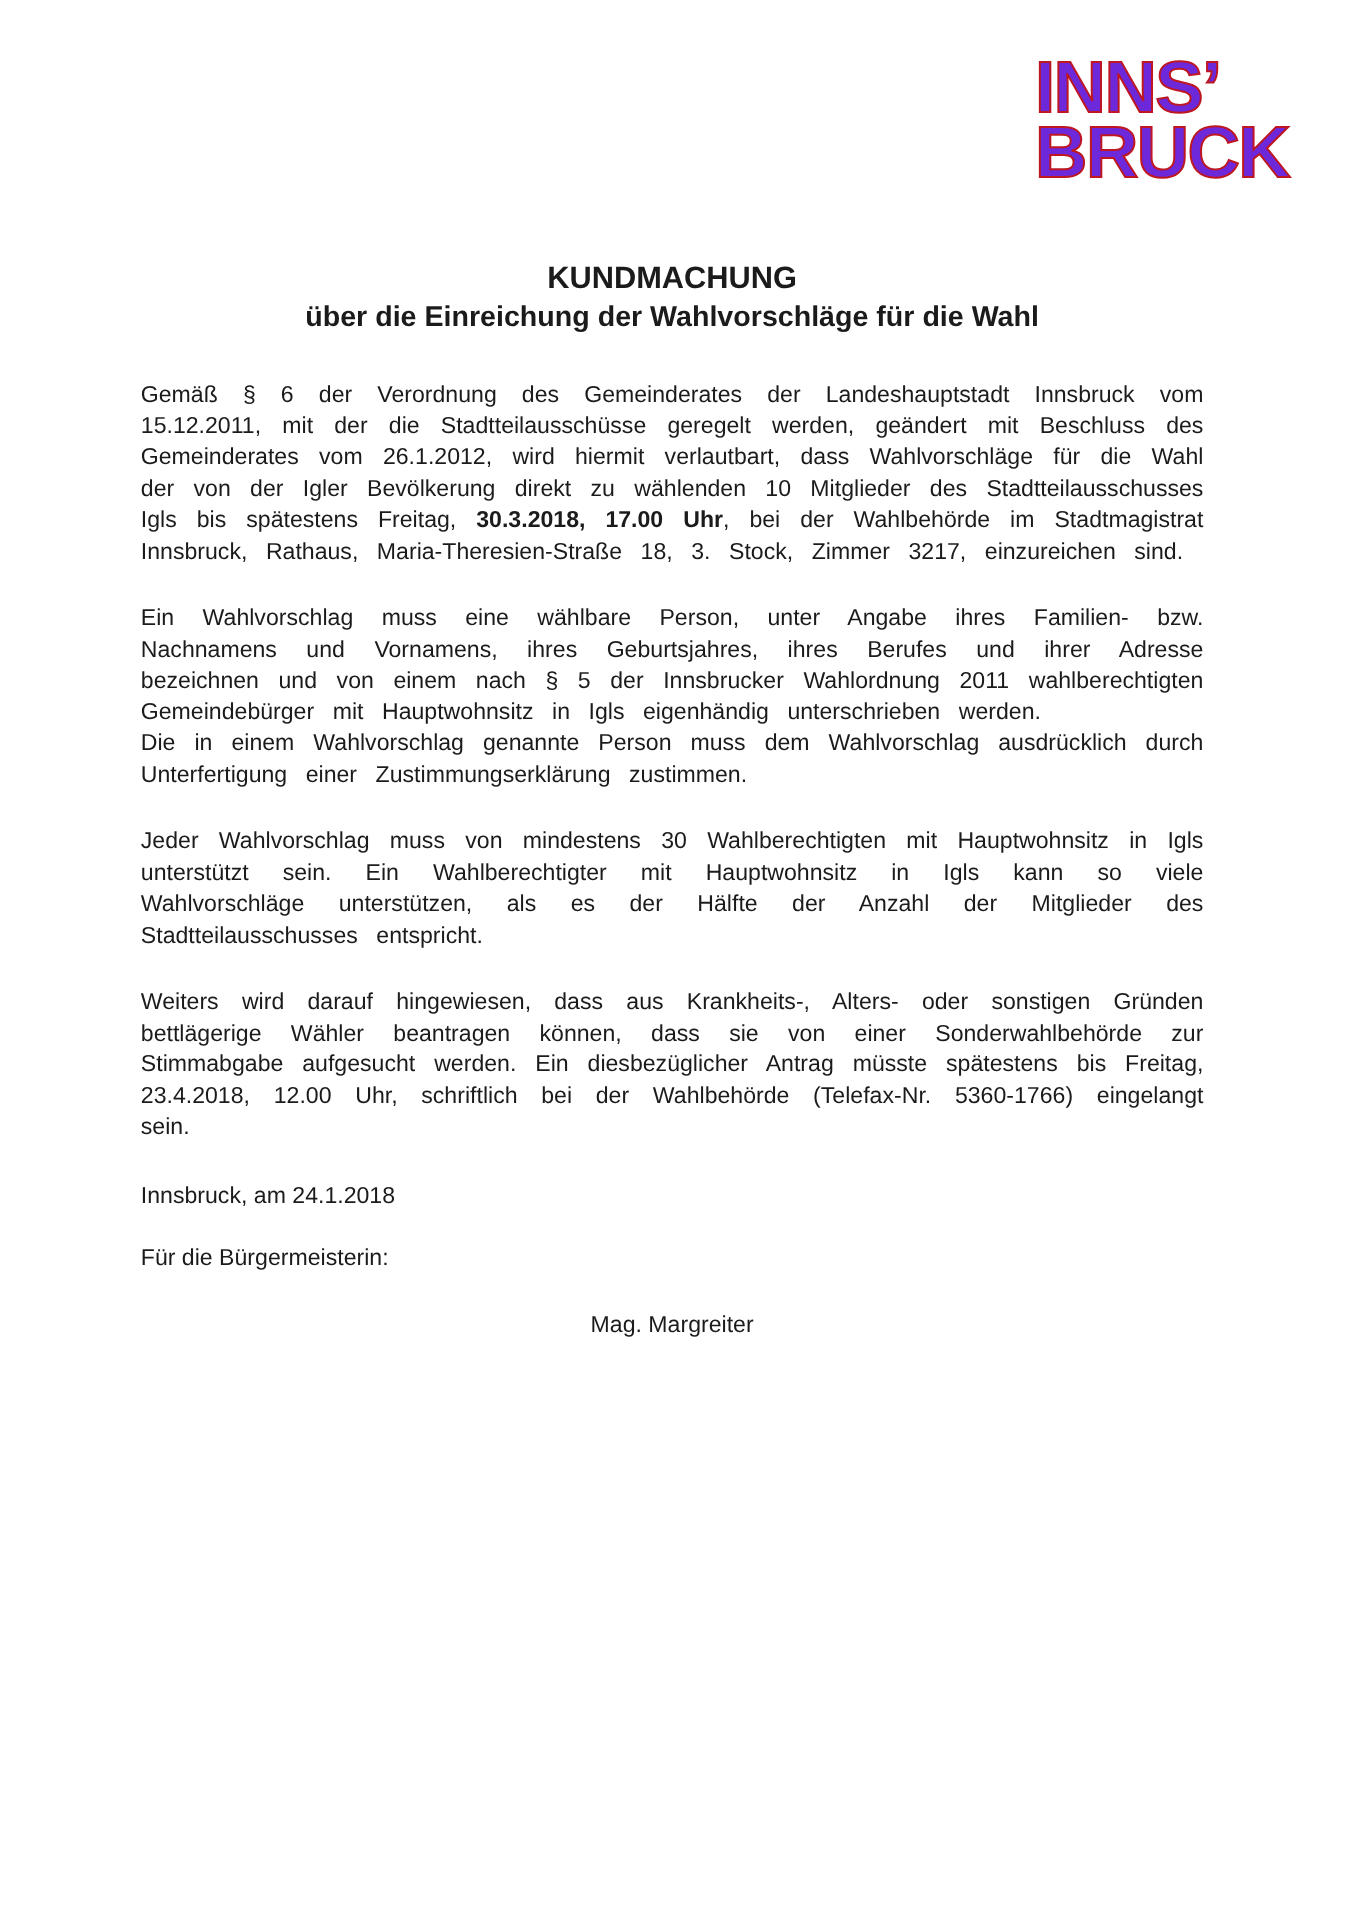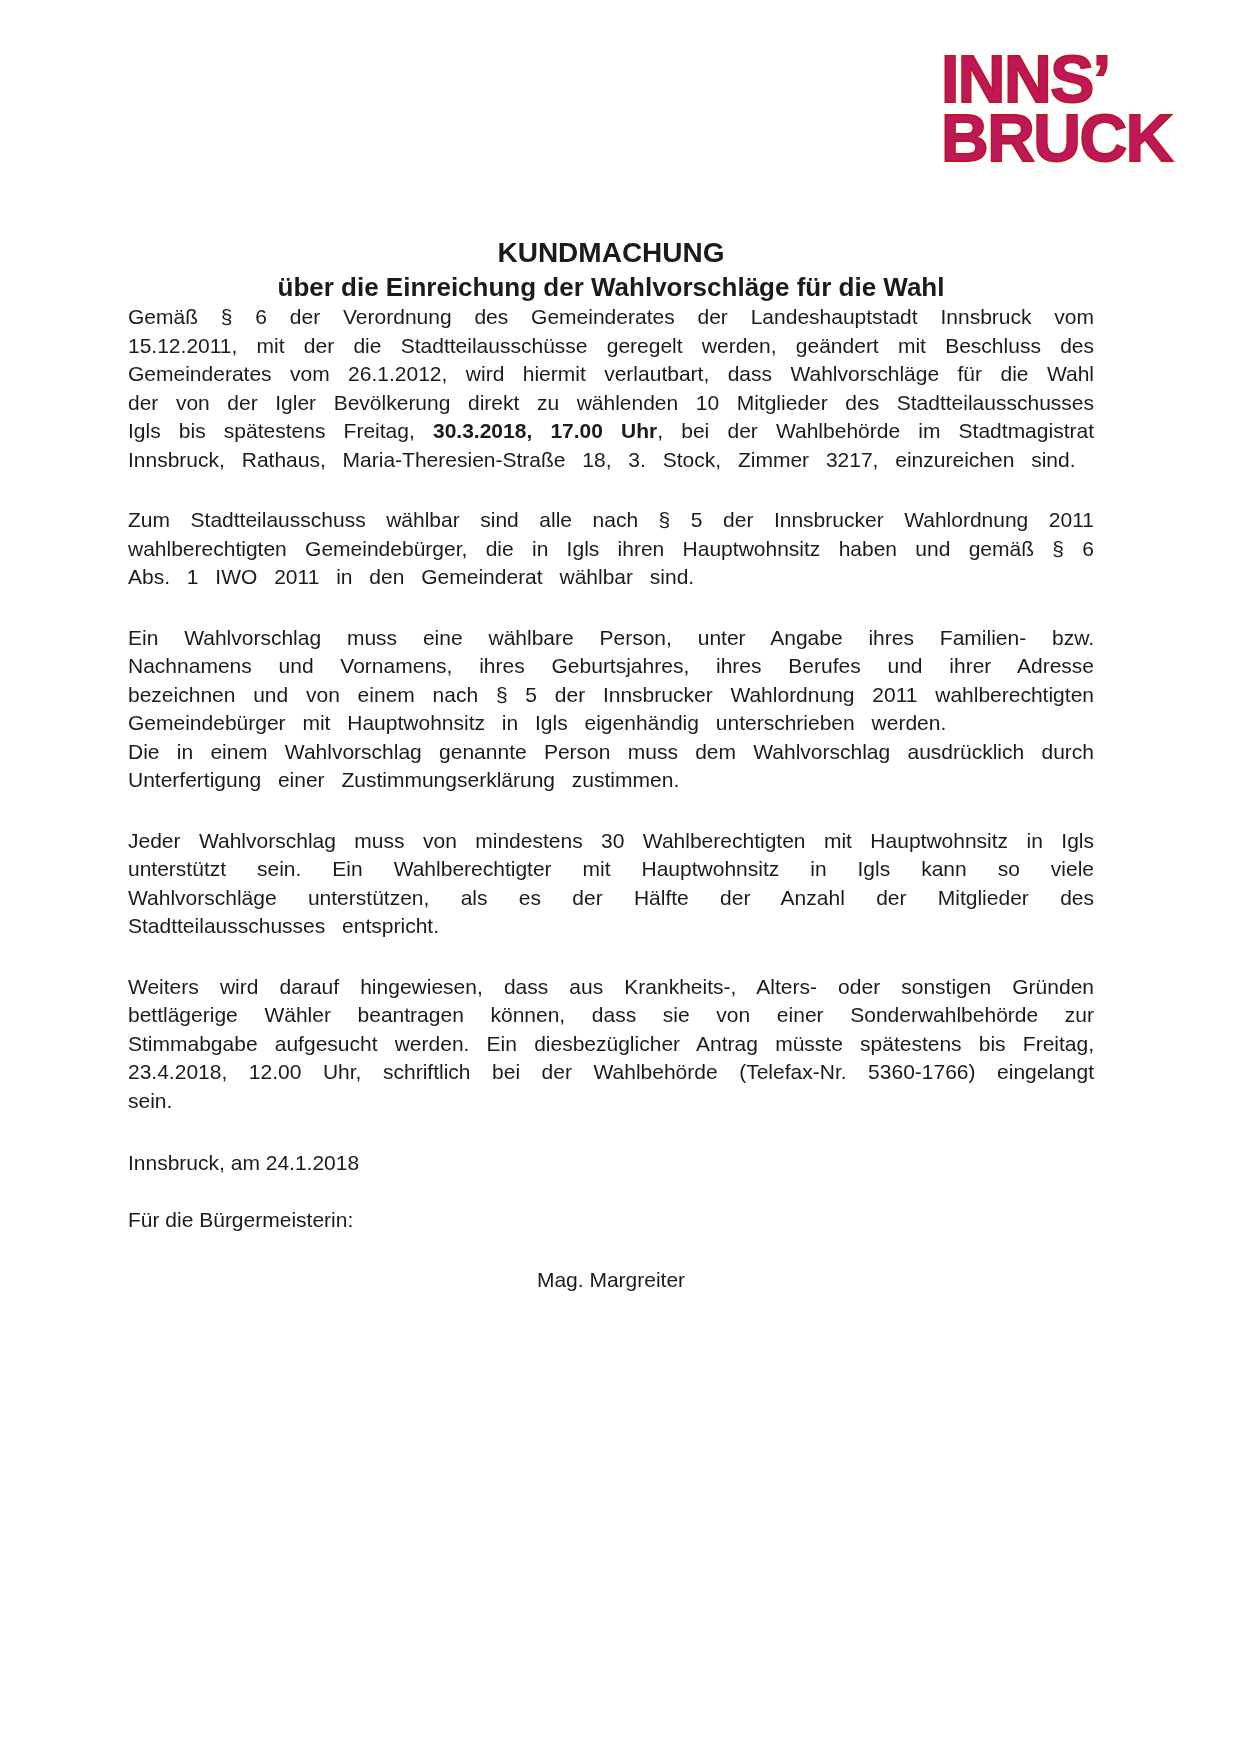--- a/index.html
+++ b/index.html
@@ -9,21 +9,21 @@
     background: #ffffff;
     font-family: "Liberation Sans", "DejaVu Sans", sans-serif;
     color: #1b1b1b;
     position: relative;
     overflow: hidden;
   }
   .logo {
     position: absolute;
     left: 941px;
     top: 50px;
-    color: #be185d;
+    color: #6d28d9;
     font-weight: bold;
     font-size: 66px;
     line-height: 59px;
     letter-spacing: -1.5px;
     -webkit-text-stroke: 1.8px #bf1722;
     white-space: nowrap;
   }
   .content {
     position: absolute;
     left: 128px;
@@ -37,21 +37,21 @@
     font-weight: bold;
     text-align: center;
   }
   .doc-subtitle {
     margin: 2px 0 0 0;
     font-size: 26px;
     line-height: 31px;
     font-weight: bold;
     text-align: center;
   }
-  .body-text { }
+  .body-text { margin-top: 42px; }
   .body-text p {
     font-size: 21px;
     line-height: 28.5px;
     text-align: justify;
     word-spacing: 11px;
     margin: 0;
   }
   .body-text p.gap { margin-top: 32px; }
   .bold-inline { font-weight: bold; }
   .place-date {
@@ -78,21 +78,20 @@
   <div>BRUCK</div>
 </div>
 
 <div class="content">
   <h1 class="doc-title">KUNDMACHUNG</h1>
   <div class="doc-subtitle">über die Einreichung der Wahlvorschläge für die Wahl</div>
 
   <div class="body-text">
     <p><span>Gemäß § 6 der Verordnung des Gemeinderates der Landeshauptstadt Innsbruck vom 15.12.2011, mit der die Stadtteilausschüsse geregelt werden, geändert mit Beschluss des Gemeinderates vom 26.1.2012, wird hiermit verlautbart, dass Wahlvorschläge für die Wahl der von der Igler Bevölkerung direkt zu wählenden 10 Mitglieder des Stadtteilausschusses Igls bis spätestens Freitag, </span><span class="bold-inline">30.3.2018, 17.00 Uhr</span><span>, bei der Wahlbehörde im Stadtmagistrat Innsbruck, Rathaus, Maria-Theresien-Straße 18, 3. Stock, Zimmer 3217, einzureichen sind.</span></p>
 
-    <p class="gap">Zum Stadtteilausschuss wählbar sind alle nach § 5 der Innsbrucker Wahlordnung 2011 wahlberechtigten Gemeindebürger, die in Igls ihren Hauptwohnsitz haben und gemäß § 6 Abs. 1 IWO 2011 in den Gemeinderat wählbar sind.</p>
 
     <p class="gap">Ein Wahlvorschlag muss eine wählbare Person, unter Angabe ihres Familien- bzw. Nachnamens und Vornamens, ihres Geburtsjahres, ihres Berufes und ihrer Adresse bezeichnen und von einem nach § 5 der Innsbrucker Wahlordnung 2011 wahlberechtigten Gemeindebürger mit Hauptwohnsitz in Igls eigenhändig unterschrieben werden.</p>
     <p>Die in einem Wahlvorschlag genannte Person muss dem Wahlvorschlag ausdrücklich durch Unterfertigung einer Zustimmungserklärung zustimmen.</p>
 
     <p class="gap">Jeder Wahlvorschlag muss von mindestens 30 Wahlberechtigten mit Hauptwohnsitz in Igls unterstützt sein. Ein Wahlberechtigter mit Hauptwohnsitz in Igls kann so viele Wahlvorschläge unterstützen, als es der Hälfte der Anzahl der Mitglieder des Stadtteilausschusses entspricht.</p>
 
     <p class="gap">Weiters wird darauf hingewiesen, dass aus Krankheits-, Alters- oder sonstigen Gründen bettlägerige Wähler beantragen können, dass sie von einer Sonderwahlbehörde zur Stimmabgabe aufgesucht werden. Ein diesbezüglicher Antrag müsste spätestens bis Freitag, 23.4.2018, 12.00 Uhr, schriftlich bei der Wahlbehörde (Telefax-Nr. 5360-1766) eingelangt sein.</p>
 
     <p class="place-date">Innsbruck, am 24.1.2018</p>
 

